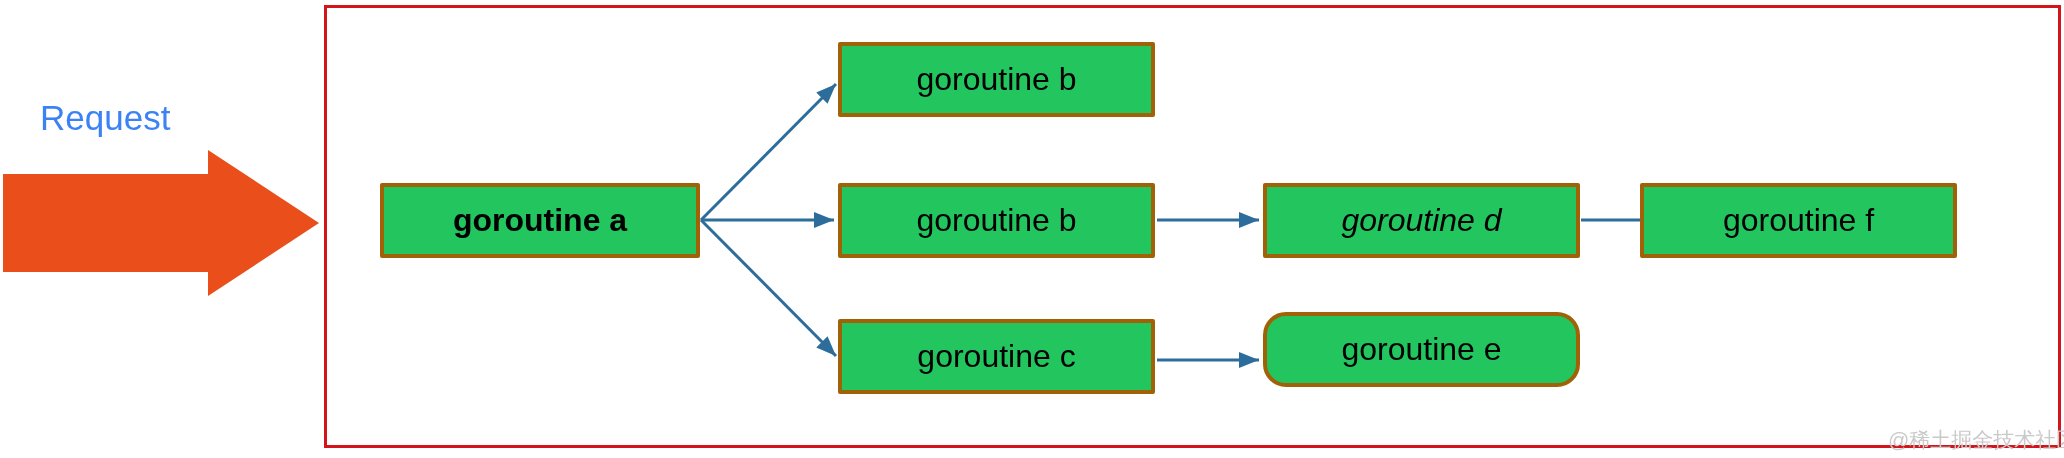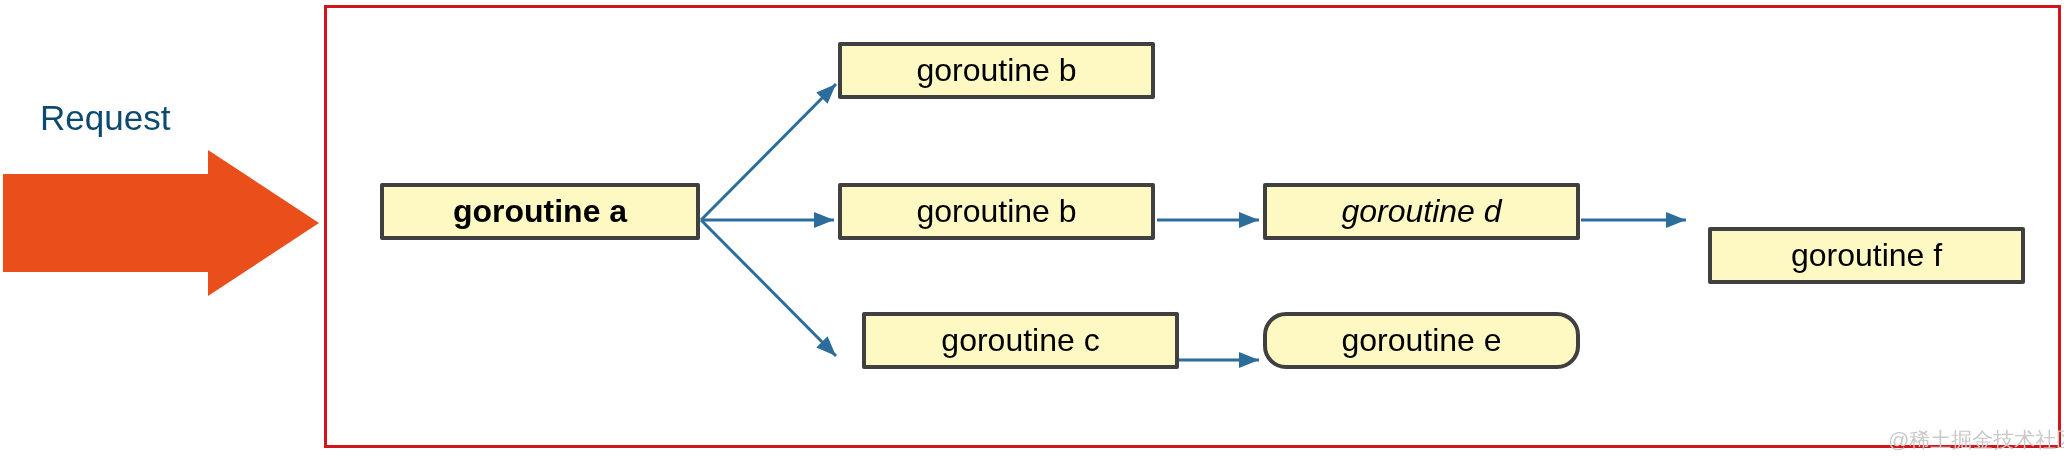--- a/index.html
+++ b/index.html
@@ -24,55 +24,55 @@
     border: 3px solid #d3141a;
     box-sizing: border-box;
     background: transparent;
   }
   .request-label {
     position: absolute;
     left: 40px;
     top: 100px;
     font-size: 35px;
     line-height: 1;
-    color: #0c4a6e;
+    color: #3b82f6;
     white-space: nowrap;
   }
   .request-arrow-svg {
     position: absolute;
     left: 3px;
     top: 150px;
   }
   .edges-svg {
     position: absolute;
     left: 0;
     top: 0;
     pointer-events: none;
   }
   .node {
     position: absolute;
     box-sizing: border-box;
     width: 317px;
-    height: 57px;
-    background: #fef9c3;
-    border: 4px solid #404040;
+    height: 75px;
+    background: #22c55e;
+    border: 4px solid #a16207;
     border-radius: 2px;
     display: flex;
     align-items: center;
     justify-content: center;
     font-size: 32px;
     color: #000000;
     white-space: nowrap;
   }
   .node-a     { left: 380px;  top: 183px; width: 320px; font-weight: bold; }
   .node-b-top { left: 838px;  top: 42px;  }
   .node-b-mid { left: 838px;  top: 183px; }
   .node-d     { left: 1263px; top: 183px; font-style: italic; }
-  .node-f     { left: 1708px; top: 183px; margin-top: 44px; }
-  .node-c     { left: 838px;  top: 312px; margin-left: 24px; }
+  .node-f     { left: 1640px; top: 183px; }
+  .node-c     { left: 838px;  top: 319px; }
   .node-e     { left: 1263px; top: 312px; border-radius: 23px; }
   .watermark {
     position: absolute;
     left: 1888px;
     top: 426px;
     font-size: 21px;
     color: #c9c9c9;
     white-space: nowrap;
   }
 </style>

